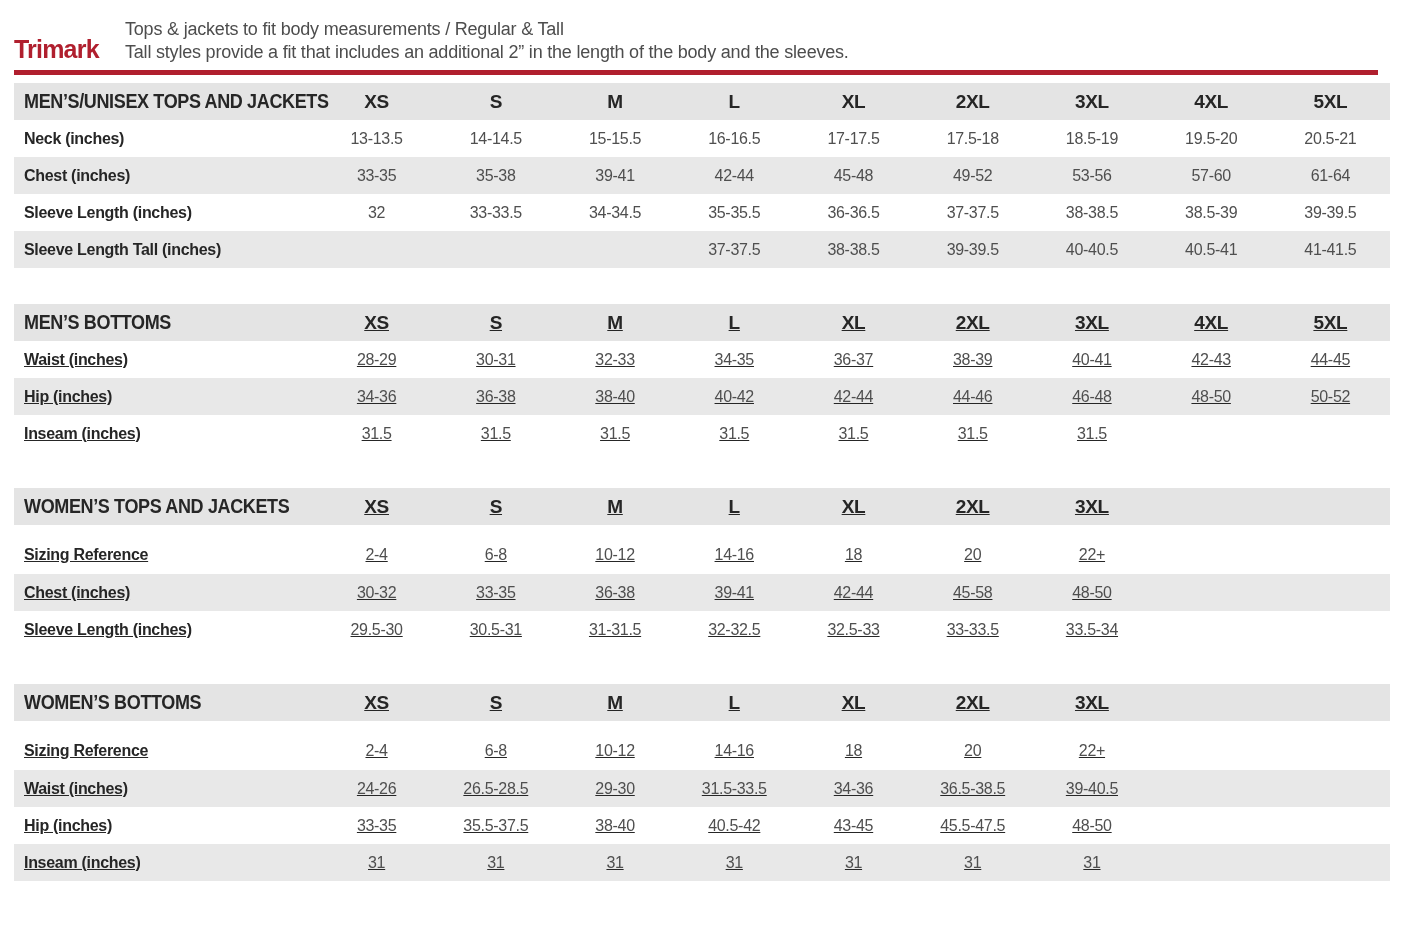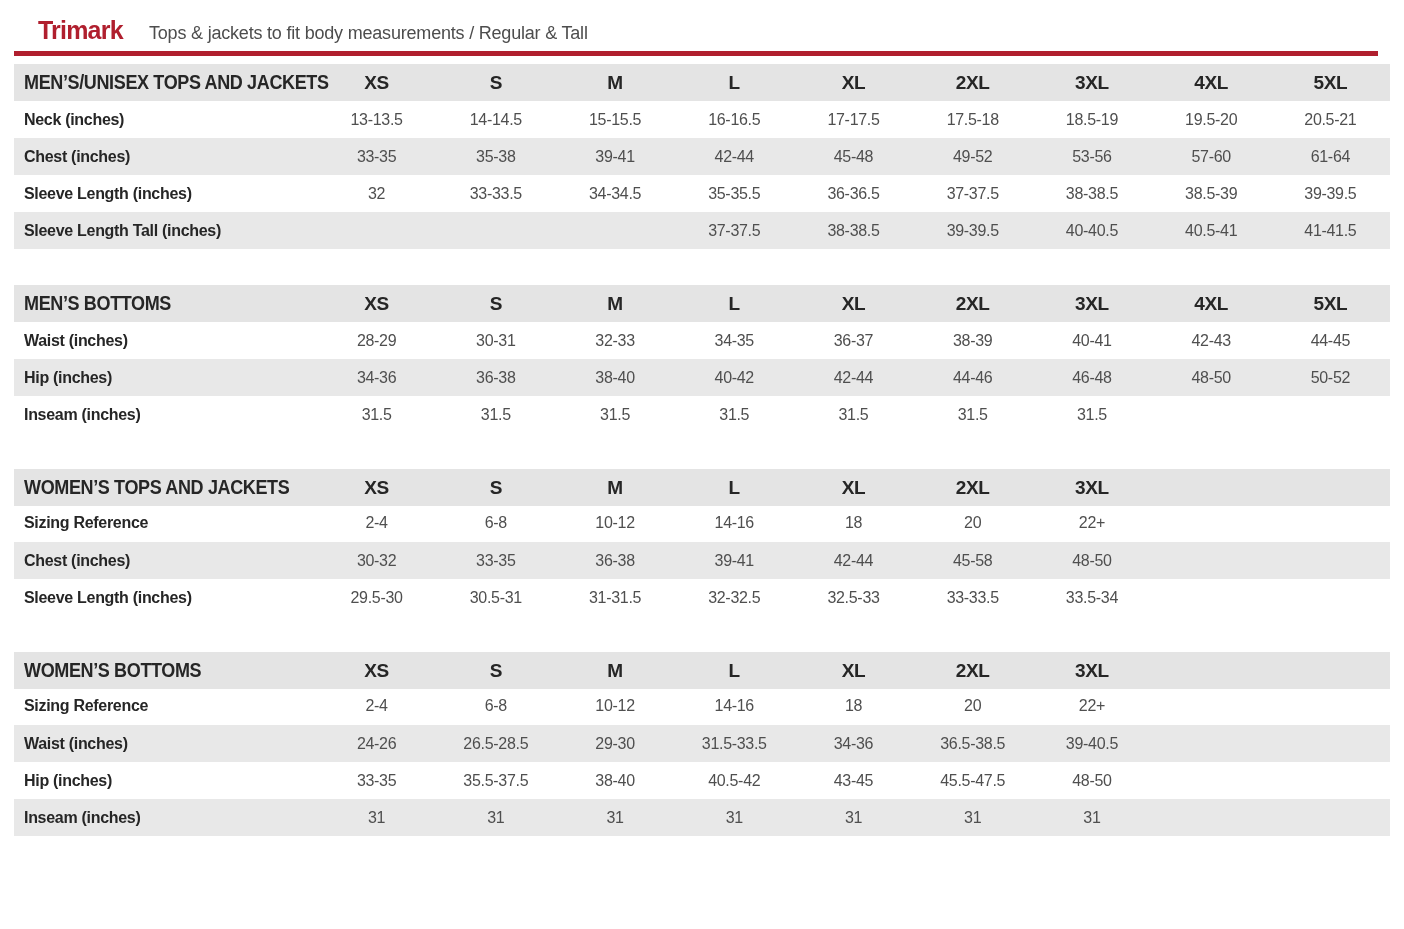--- a/index.html
+++ b/index.html
@@ -13,60 +13,61 @@
   *{box-sizing:border-box;}
   html,body{margin:0;padding:0;}
   body{
     width:1404px;height:929px;overflow:hidden;background:#ffffff;
     font-family:"Liberation Sans", sans-serif;color:var(--text-dark);
   }
   
   .top{display:flex;align-items:flex-end;padding:18px 26px 0 14px;}
   .brand{
     width:111px;flex:0 0 111px;font-size:25px;font-weight:bold;
-    color:var(--brand-red);letter-spacing:-0.8px;line-height:1;padding-bottom:2px;margin-left:24px;
+    color:var(--brand-red);letter-spacing:-0.8px;line-height:1;padding-bottom:2px;
   }
   .intro{flex:1;}
   .intro-line{
     font-size:18px;line-height:23px;
     color:var(--intro-gray);letter-spacing:-0.2px;white-space:nowrap;
   }
   .intro-line.bold{font-weight:bold;color:#1d1d1d;}
   .rule{height:5px;background:var(--brand-red);margin:6px 26px 0 14px;}
   
   .tables{margin:8px 0 0 14px;}
   .size-table{width:1376px;}
-  .size-table + .size-table{margin-top:36px;}
+  .size-table + .size-table{margin-top:36px;text-decoration:underline;}
   .row{
     display:grid;grid-template-columns:303px repeat(9,1fr);
     height:37px;align-items:center;
   }
   .row.header{background:var(--header-gray);}
   .row.stripe{background:var(--stripe-gray);}
   .cell{
     text-align:center;font-size:16px;color:var(--value-gray);
     letter-spacing:-0.3px;overflow:visible;white-space:nowrap;
   }
   .cell.label{
     text-align:left;padding-left:10px;font-weight:bold;
     font-size:16px;color:var(--text-dark);letter-spacing:-0.3px;
   }
   .row.header .cell{font-weight:bold;font-size:19px;color:var(--text-dark);}
   .row.header .cell.label{font-size:20px;}
   .condense{display:inline-block;transform:scaleX(0.9);transform-origin:left center;white-space:nowrap;letter-spacing:-0.4px;}
   
-  .tables .size-table:nth-child(n+3) .row:nth-child(2){height:36px;align-items:end;padding-bottom:10px;}
+  .tables .size-table:nth-child(n+3) .row:nth-child(2){height:49px;align-items:end;padding-bottom:10px;}
 </style>
 </head>
 <body>
 
 <div class="top">
   <div class="brand">Trimark</div>
   <div class="intro">
     <div class="intro-line">Tops &amp; jackets to fit body measurements / Regular &amp; Tall</div>
+    <div class="intro-line">Tall styles provide a fit that includes an additional 2” in the length of the body and the sleeves.</div>
   </div>
 </div>
 
 <div class="rule"></div>
 
 <div class="tables">
     <div class="size-table">
       <div class="row header">
         <div class="cell label"><span class="condense">MEN’S/UNISEX TOPS AND JACKETS</span></div>
         <div class="cell">XS</div>

